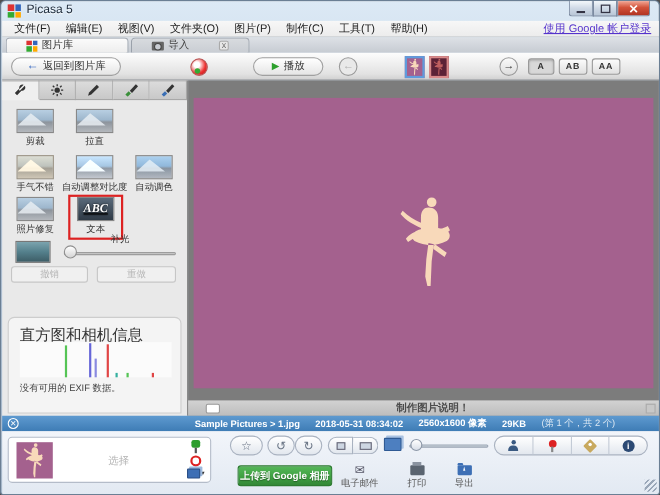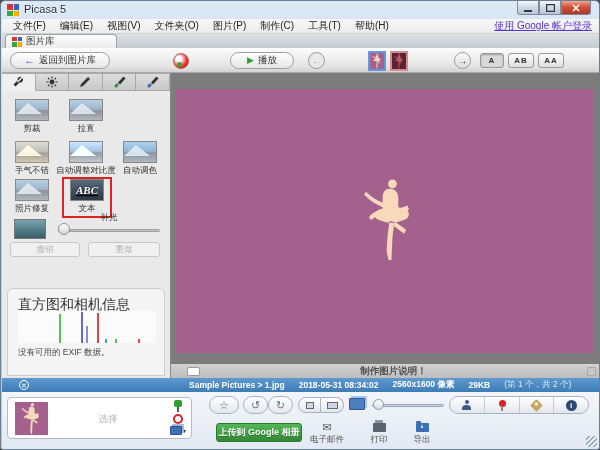--- a/index.html
+++ b/index.html
@@ -25,21 +25,21 @@
   .win-btn.close{width:30px;border-radius:0 0 3px 0;background:linear-gradient(180deg,#f2a694,#d2523a 45%,#b03322);}
   .win-btn svg{display:block;}
   
   .menubar{position:absolute;left:1px;top:18px;width:598px;height:15px;background:linear-gradient(180deg,#f7f7f7,#ececec);
     border-bottom:1px solid #d0d0d0;display:flex;align-items:center;padding-left:4px;}
   .menu-item{font-size:10px;color:#222;padding:0 7px;cursor:default;}
   .login-link{margin-left:auto;padding-right:8px;font-size:10px;color:#5533cc;text-decoration:underline;}
   
   .tabbar{position:absolute;left:1px;top:33px;width:598px;height:14px;background:linear-gradient(180deg,#dde1e6,#c6cbd2);}
   .tab{position:absolute;bottom:0;height:14px;display:flex;align-items:center;font-size:9.5px;color:#333;
-    border:1px solid #9aa1ab;border-bottom:none;border-radius:4px 4px 0 0;padding:0 6px;}
+    border:1px solid #9aa1ab;border-bottom:none;border-radius:4px 4px 0 0;padding:0 18px;}
   .tab.active{left:3px;width:112px;background:linear-gradient(180deg,#fbfbfb,#ededed);z-index:2;}
   .tab.inactive{left:117px;width:108px;background:linear-gradient(180deg,#d8dbdf,#c9cdd3);color:#444;}
   .tab .picasa-mini{width:10px;height:10px;display:grid;grid-template:1fr 1fr/1fr 1fr;gap:1px;margin-right:4px;}
   .tab .picasa-mini i:nth-child(1){background:#d33;} .tab .picasa-mini i:nth-child(2){background:#36b;}
   .tab .picasa-mini i:nth-child(3){background:#3a3;} .tab .picasa-mini i:nth-child(4){background:#fa0;}
   .cam-ico{width:11px;height:8px;background:#666;border-radius:1px;position:relative;margin-right:4px;}
   .cam-ico:after{content:"";position:absolute;right:2px;top:1.5px;width:5px;height:5px;border-radius:50%;background:#c9cdd3;border:1px solid #444;}
   .tab-close{margin-left:auto;font-size:8px;color:#666;border:1px solid #aaa;border-radius:2px;width:9px;height:9px;line-height:8px;text-align:center;background:#e7e7e7;}
   
   .toolbar{position:absolute;left:1px;top:47px;width:598px;height:25px;background:linear-gradient(180deg,#fdfdfd,#e2e2e2 80%,#d2d2d2);border-bottom:1px solid #a8a8a8;}
@@ -97,21 +97,21 @@
   .photo{position:absolute;left:5px;top:16px;width:418px;height:264px;background:var(--image-bg);}
   .photo svg{position:absolute;left:186px;top:88px;width:56px;height:86px;}
   .ballerina-fill{fill:var(--silhouette);}
   .caption-bar{position:absolute;left:0;bottom:0;width:100%;height:14px;background:linear-gradient(180deg,#d2d2d2,#bdbdbd);
     display:flex;align-items:center;padding-left:12px;}
   .caption-text{flex:1;text-align:center;font-size:9.5px;font-weight:bold;color:#4c4c4c;}
   .caption-icon{width:13px;height:9px;margin-left:4px;background:#fff;border:1px solid #999;border-radius:2px;}
   .caption-icon-r{width:9px;height:9px;margin-right:4px;background:#c8c8c8;border:1px solid #aaa;}
   
   .statusbar{position:absolute;left:1px;top:377px;width:598px;height:14px;
-    background:linear-gradient(180deg,var(--status-blue1),var(--status-blue2));display:flex;align-items:center;color:#fff;font-size:8.5px;font-weight:bold;padding-left:12px;}
+    background:linear-gradient(180deg,var(--status-blue1),var(--status-blue2));display:flex;align-items:center;color:#fff;font-size:8.5px;font-weight:bold;}
   .status-close{width:10px;height:10px;border:1px solid #fff;border-radius:50%;margin:0 4px 0 5px;font-size:7px;line-height:9px;text-align:center;font-weight:normal;}
   .statusbar .seg{margin-right:14px;white-space:nowrap;}
   .statusbar .seg.first{margin-left:156px;}
   .statusbar .seg.dim{opacity:.8;font-weight:normal;text-align:center;}
   
   .bottom{position:absolute;left:1px;top:391px;width:598px;height:58px;background:linear-gradient(180deg,#f2f5fa,#e2e9f2);}
   .tray{position:absolute;left:5px;top:5px;width:185px;height:42px;background:#fff;border:1px solid #b4bcc9;border-radius:4px;}
   .tray-thumb{position:absolute;left:7px;top:4px;width:33px;height:33px;background:var(--image-bg);}
   .tray-thumb svg{width:100%;height:100%;}
   .tray-select{position:absolute;left:50px;top:15px;width:100px;text-align:center;font-size:9.5px;color:#b3b3b3;}
@@ -221,20 +221,25 @@
   <div class="tabbar">
     <div class="tab active">
       <span class="picasa-mini">
           <i></i>
           <i></i>
           <i></i>
           <i></i>
         </span>
       <span>图片库</span>
     </div>
+    <div class="tab inactive">
+      <span class="cam-ico"></span>
+      <span>导入</span>
+      <span class="tab-close">x</span>
+    </div>
   </div>
 
   <div class="toolbar">
     <div class="pill back-pill">
       <span class="glyph">←</span>
       <span>返回到图片库</span>
     </div>
     <div class="effects-dot"></div>
     <div class="pill play-pill">
       <span class="glyph">▶</span>

